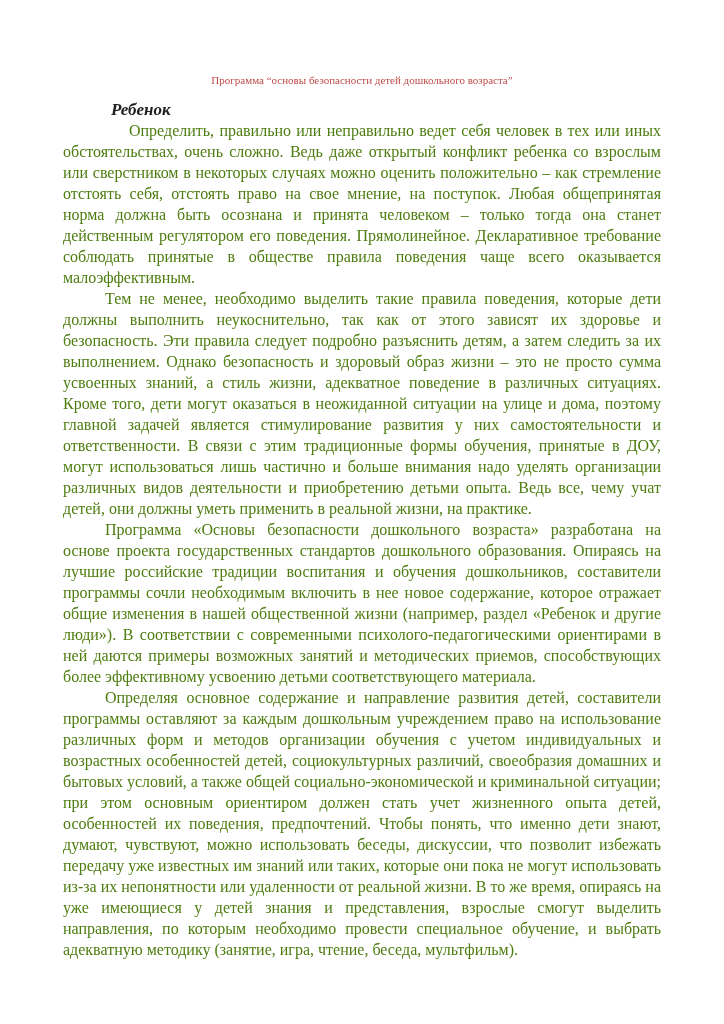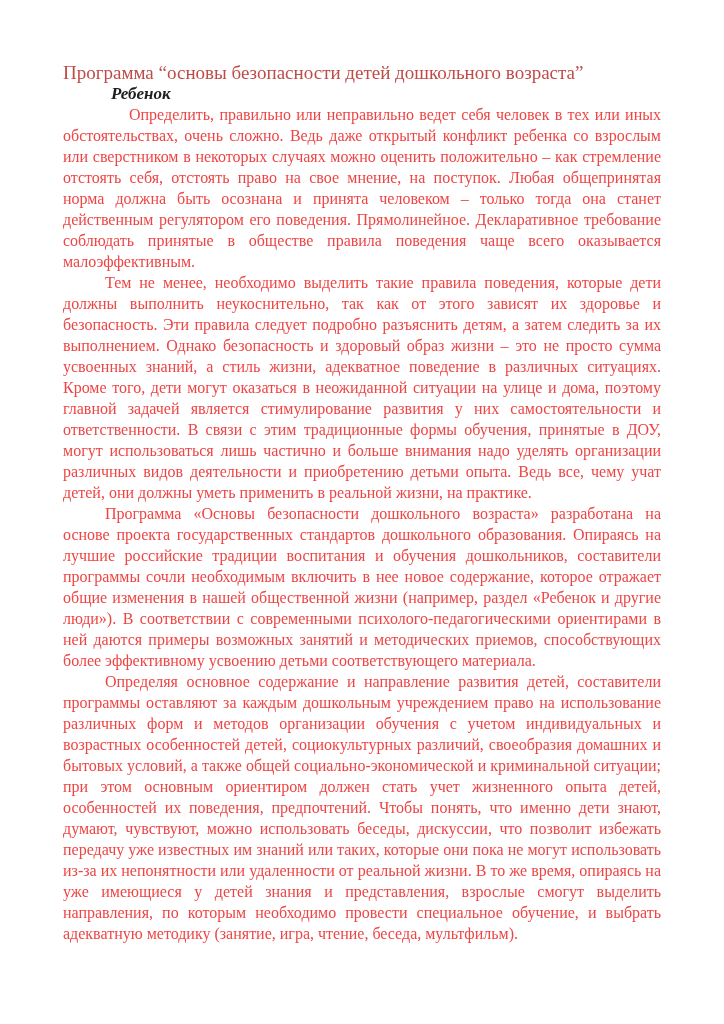--- a/index.html
+++ b/index.html
@@ -16,40 +16,41 @@
     font-family: "Liberation Serif", serif;
   }
   .doc {
     position: absolute;
     left: 63px;
     top: 62px;
     width: 598px;
     color: #1f1f1f;
   }
   .doc-title {
+    text-align: center;
     color: #be4b48;
-    font-size: 19px;
+    font-size: 11px;
     line-height: 21px;
-    margin: 0;
+    margin: 8px;
     white-space: nowrap;
   }
   .doc-heading {
     font-weight: bold;
     font-style: italic;
     font-size: 17px;
     line-height: 21px;
     margin: 0 0 0 48px;
   }
   p.body-par {
     margin: 0;
     font-size: 16px;
     line-height: 21px;
     text-align: justify;
     text-indent: 42px;
-    color: #ef4444;
+    color: #4d7c0f;
   }
   p.body-par.first {
     text-indent: 66px;
   }
 </style>
 </head>
 <body>
 
 <div class="page">
   <div class="doc">

